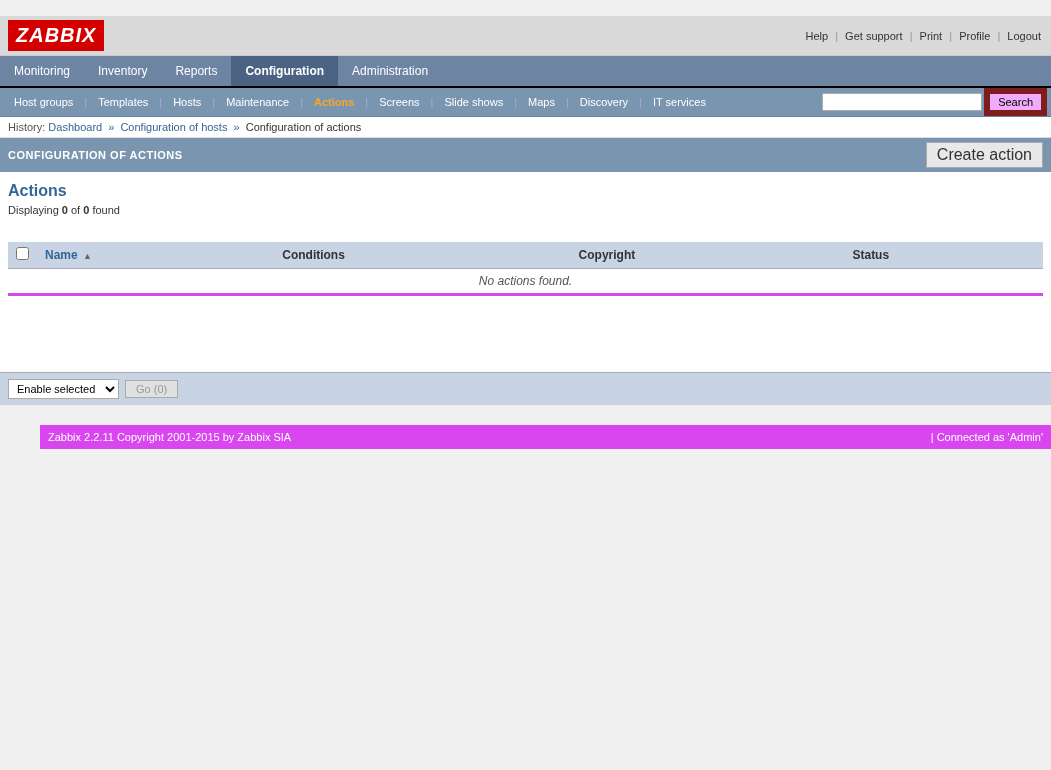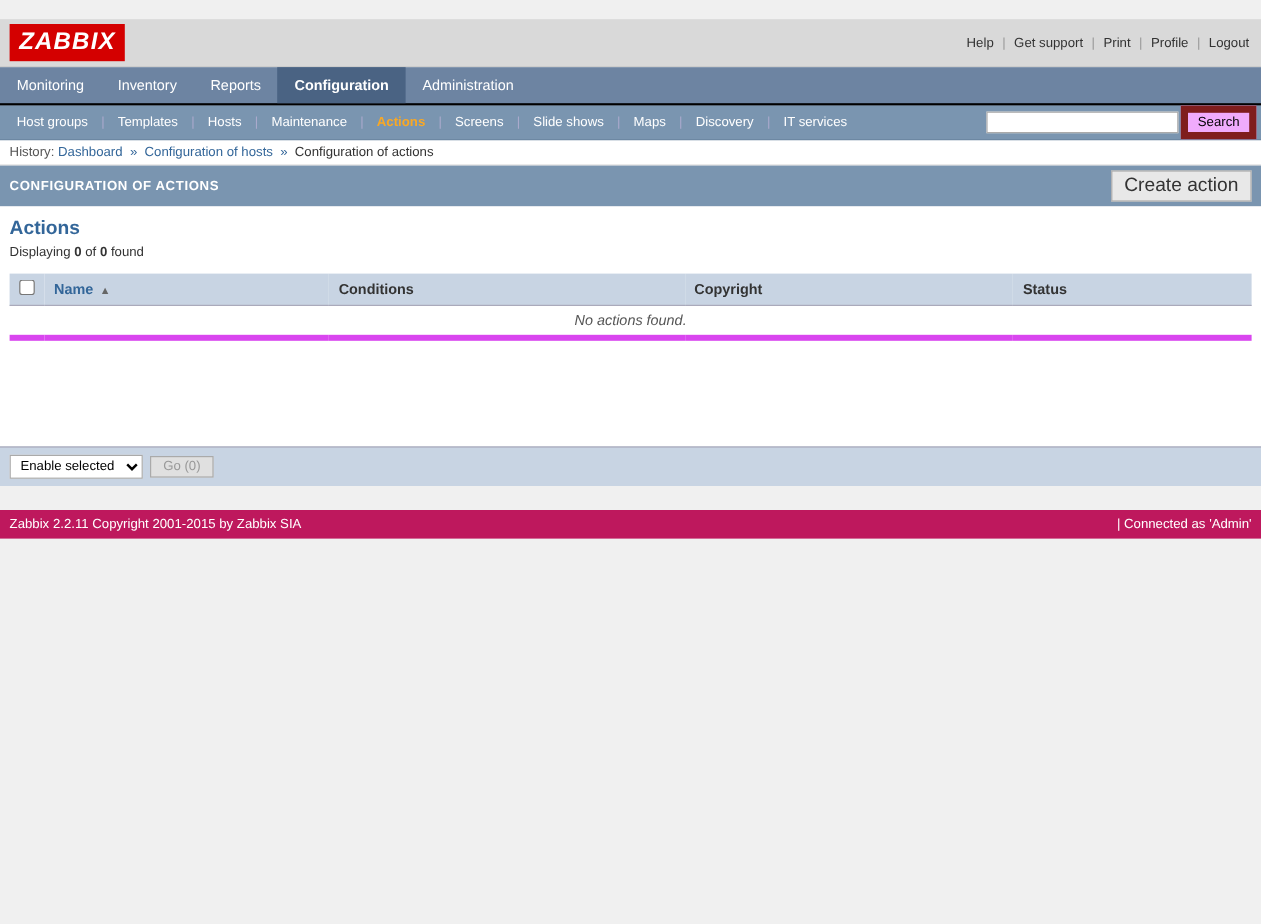--- a/index.html
+++ b/index.html
@@ -35,39 +35,39 @@
     
     #page-title-bar { background: #7a95b0; padding: 4px 8px; font-size: 11px; font-weight: bold; color: #fff; text-transform: uppercase; letter-spacing: 0.5px; display: flex; justify-content: space-between; align-items: center; }
     #create-action-btn { padding: 3px 10px; font-size: 16px; background: #e8e8e8; border: 1px solid #aaa; cursor: pointer; color: #333; }
 
     
     #content { padding: 10px 8px; background: #fff; min-height: 200px; }
     #actions-header { display: flex; justify-content: space-between; align-items: flex-start; margin-bottom: 4px; }
     #actions-title { font-size: 16px; font-weight: bold; color: #336699; }
     #event-source-area { font-size: 11px; color: #555; display: flex; align-items: center; gap: 6px; }
     #event-source-select { font-size: 11px; padding: 1px 4px; border: 1px solid #aaa; background: #fff; }
-    #displaying { font-size: 11px; color: #333; margin-bottom: 12px; }
+    #displaying { font-size: 11px; color: #333; margin-bottom: 26px; }
     #displaying strong { font-weight: bold; }
 
     
     #actions-table { width: 100%; border-collapse: collapse; font-size: 12px; }
     #actions-table thead tr { background: #c8d4e3; }
     #actions-table th { padding: 5px 8px; text-align: left; border-bottom: 1px solid #aab; font-weight: bold; color: #333; white-space: nowrap; }
     #actions-table th a { color: #336699; text-decoration: none; }
     #actions-table .sort-icon { font-size: 9px; color: #666; margin-left: 2px; }
-    #actions-table td { padding: 5px 8px; border-bottom: 5px solid #d946ef; color: #555; }
+    #actions-table td { padding: 5px 8px; border-bottom: 3px solid #d946ef; color: #555; }
     #actions-table .no-data { text-align: center; color: #555; font-style: italic; }
 
     
     #bottom-bar { background: #c8d4e3; padding: 6px 8px; display: flex; align-items: center; gap: 6px; margin-top: 0; border-top: 1px solid #aab; }
     #enable-select { font-size: 11px; padding: 2px 4px; border: 1px solid #aaa; background: #fff; }
     #go-button { padding: 2px 10px; font-size: 11px; background: #e0e0e0; border: 1px solid #aaa; cursor: pointer; color: #999; }
 
     
-    #footer { background: #be185d; padding: 6px 8px; font-size: 11px; color: #fff; display: flex; justify-content: space-between; margin-top: 20px; }
+    #footer { background: #d946ef; padding: 6px 8px; font-size: 11px; color: #fff; display: flex; justify-content: space-between; margin-top: 20px; margin-left: 40px; }
 
     .checkbox-col { width: 18px; }
     #actions-table th input[type="checkbox"] { cursor: pointer; }
   </style>
 </head>
 <body>
 
 <div id="top-bar">
   <div id="logo">ZABBIX</div>
   <div id="top-links">

